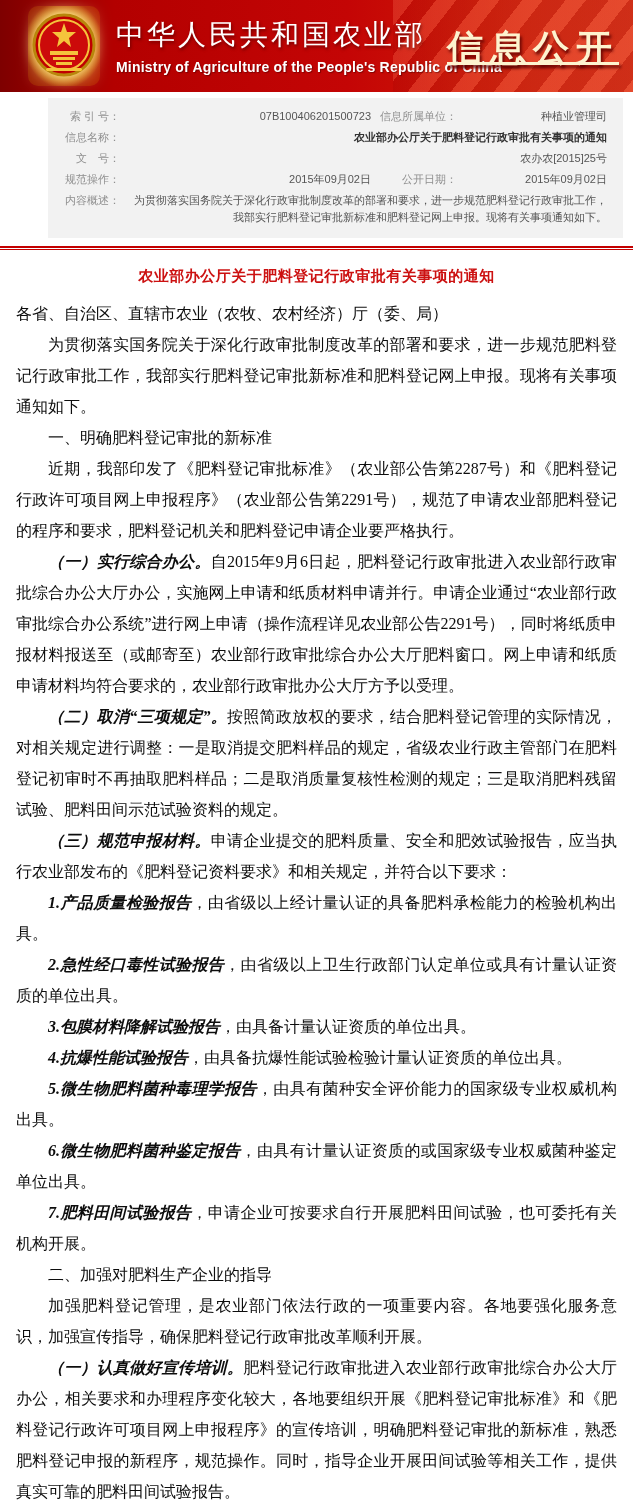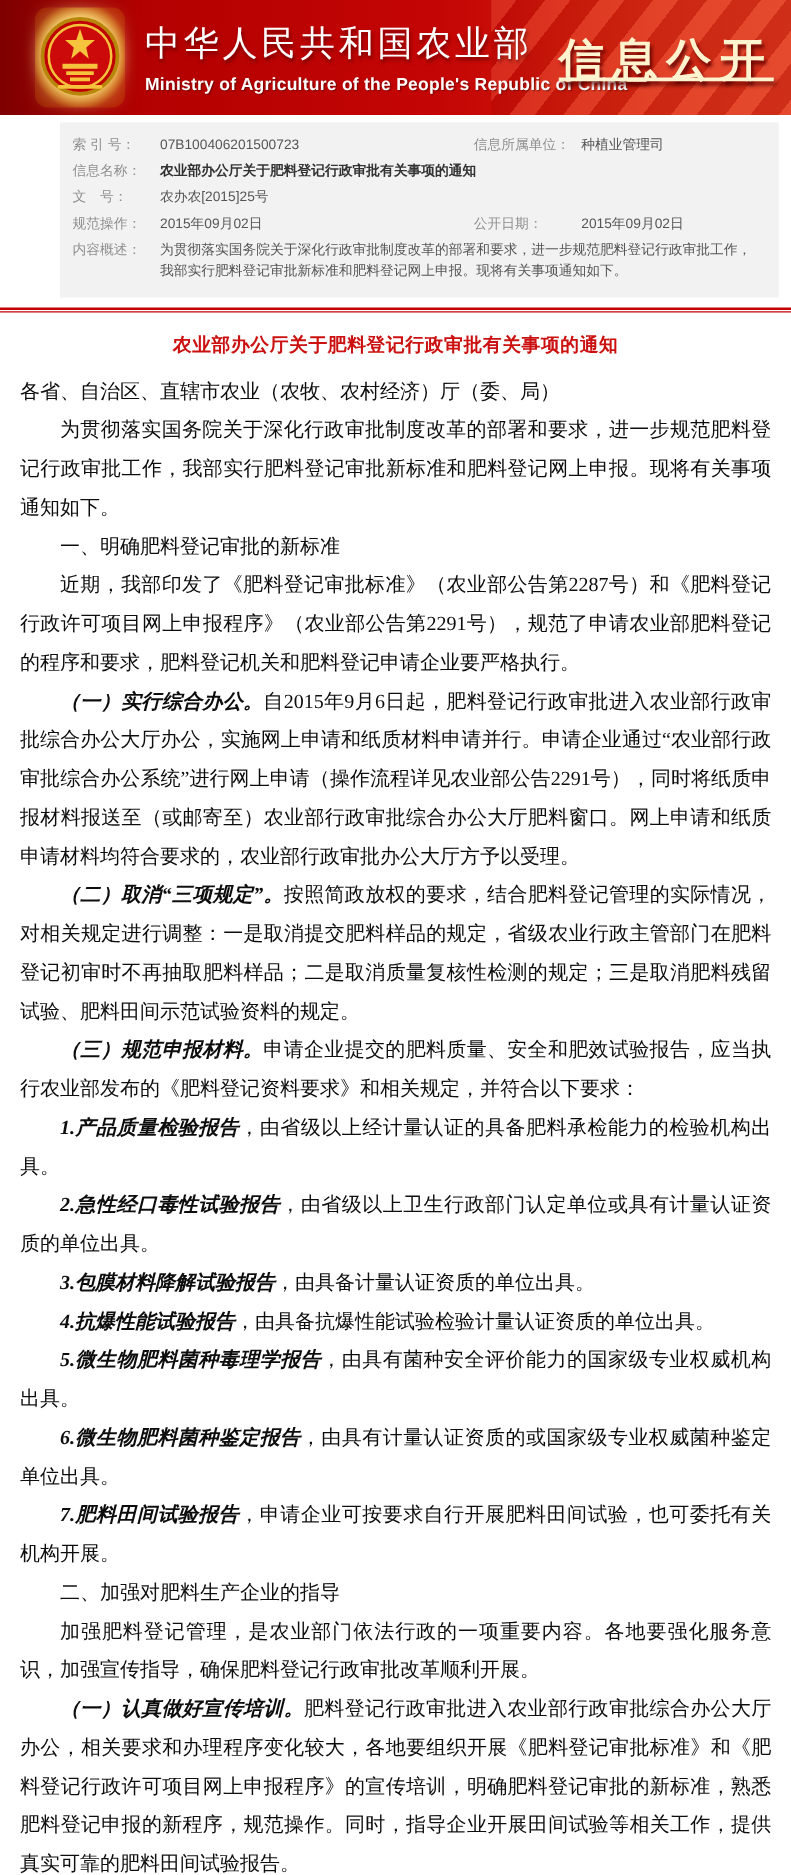--- a/index.html
+++ b/index.html
@@ -22,21 +22,21 @@
     text-shadow:1px 2px 3px rgba(60,0,0,.6); font-family:"Liberation Serif", serif; }
   .banner-en { font-size:14px; font-weight:bold; margin-top:5px; letter-spacing:0.2px;
     font-family:"Liberation Sans", sans-serif; text-shadow:1px 1px 1px rgba(60,0,0,.5); }
   .banner-right { position:absolute; right:14px; top:24px; font-size:36px; font-weight:bold;
     color:#fdf3cf; letter-spacing:7px; text-shadow:2px 3px 3px rgba(90,0,0,.85);
     font-family:"Liberation Serif", serif;text-decoration:underline; }
 
   
   .meta { margin:6px 10px 0 48px; background:#f2f2f2; padding:8px 12px 10px 6px;
     font-family:"Liberation Sans", sans-serif; font-size:11px; color:#555; }
-  .meta table { width:100%; border-collapse:collapse; }
+  .meta table { width:100%; border-collapse:collapse;text-align:right; }
   .meta td { padding:2px 4px; vertical-align:top; line-height:1.55; }
   .lbl { color:#8f8f8f; white-space:nowrap; width:70px; }
   .lbl2 { color:#8f8f8f; white-space:nowrap; width:86px; }
   .val { color:#555; }
   .val-name { color:#333; font-weight:bold; }
   .val-summary { color:#555; line-height:1.6; }
 
   
   .red-rule { margin-top:8px; height:4px; border-top:2px solid #c30000; border-bottom:1px solid #c30000; }
 

